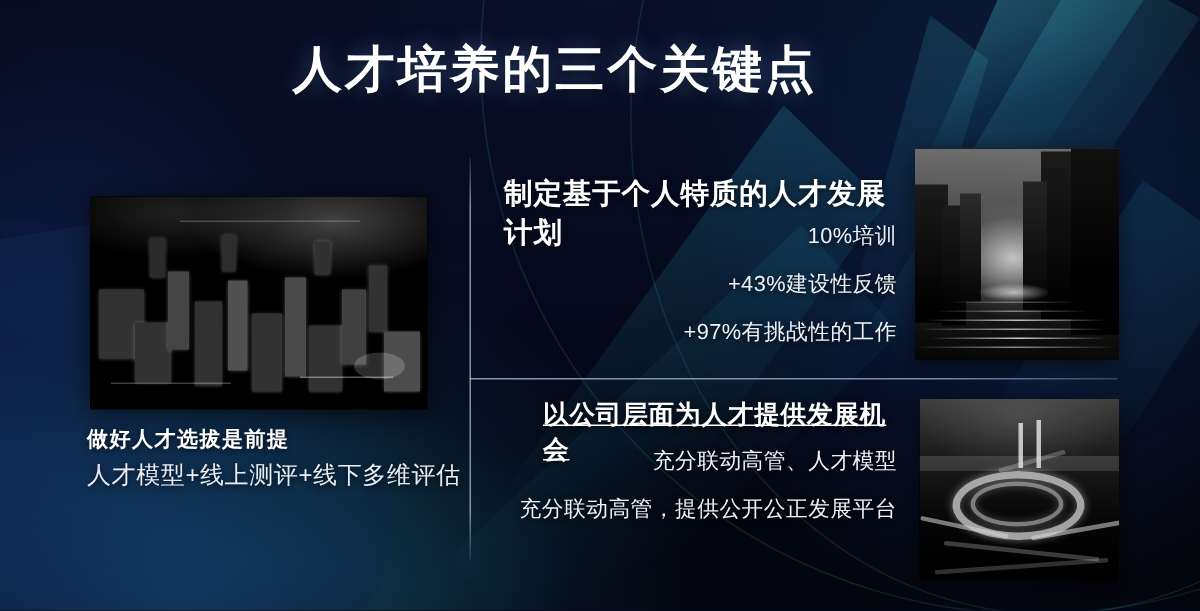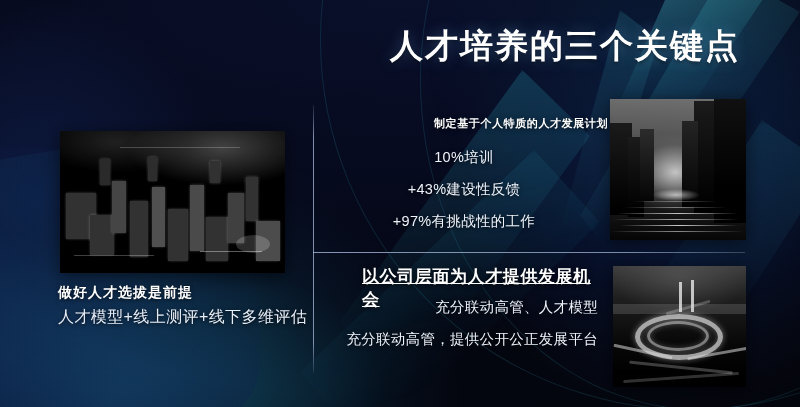--- a/index.html
+++ b/index.html
@@ -80,21 +80,21 @@
         background:linear-gradient(160deg, rgba(34,130,160,.22), rgba(10,36,68,0) 70%);
         clip-path:polygon(78% 0%, 100% 24%, 22% 100%, 0% 74%); filter:blur(4px); }
   .bg-vignette {
     position:absolute; inset:0;
     background:radial-gradient(120% 110% at 50% 45%, rgba(0,0,0,0) 48%, rgba(0,0,0,.55) 100%);
   }
 
   
   .title {
     position:absolute; left:0; top:24px; width:740px;
-    text-align:right;
+    text-align:center;
     font-size:33px; font-weight:bold; letter-spacing:2px;
     color:#ffffff;
     text-shadow:0 0 14px rgba(120,190,255,.35), 0 2px 4px rgba(0,0,0,.6);
     z-index:6;
   }
 
   
   .v-divider {
     position:absolute; left:313px; top:105px; width:1px; height:268px;
     background:linear-gradient(180deg, rgba(150,170,205,.12) 0%, rgba(168,186,220,.75) 12%, rgba(168,186,220,.75) 88%, rgba(150,170,205,.12) 100%);
@@ -157,29 +157,28 @@
     text-shadow:0 1px 4px rgba(0,0,0,.75);
     z-index:6;
   }
   .blk-left-sub {
     position:absolute; left:58px; top:307px; width:262px;
     font-size:16px; color:#e7edf6; letter-spacing:.4px; text-align:left;
     text-shadow:0 1px 4px rgba(0,0,0,.8);
     z-index:6;
   }
   .blk-tr-heading {
-    position:absolute; left:348px; top:116px; width:260px;
-    font-size:11px; font-weight:bold; color:#ffffff; letter-spacing:.6px;
+    position:absolute; left:336px; top:116px; width:260px;
+    font-size:19px; font-weight:bold; color:#ffffff; letter-spacing:.6px;
     text-shadow:0 1px 5px rgba(0,0,0,.7);
     z-index:6;
-    text-align:right;
   }
   .bullets-tr {
     position:absolute; left:330px; top:148px; width:268px;
-    text-align:center; z-index:6;
+    text-align:right; z-index:6;
   }
   .bullets-tr div, .bullets-br div {
     font-size:14.5px; color:#eef3fb; letter-spacing:.3px;
     margin-bottom:13px;
     text-shadow:0 1px 4px rgba(0,0,0,.8);
   }
   .blk-br-heading {
     position:absolute; left:362px; top:265px; width:236px;
     font-size:17px; font-weight:bold; color:#ffffff; letter-spacing:.6px;
     text-shadow:0 1px 5px rgba(0,0,0,.7);

